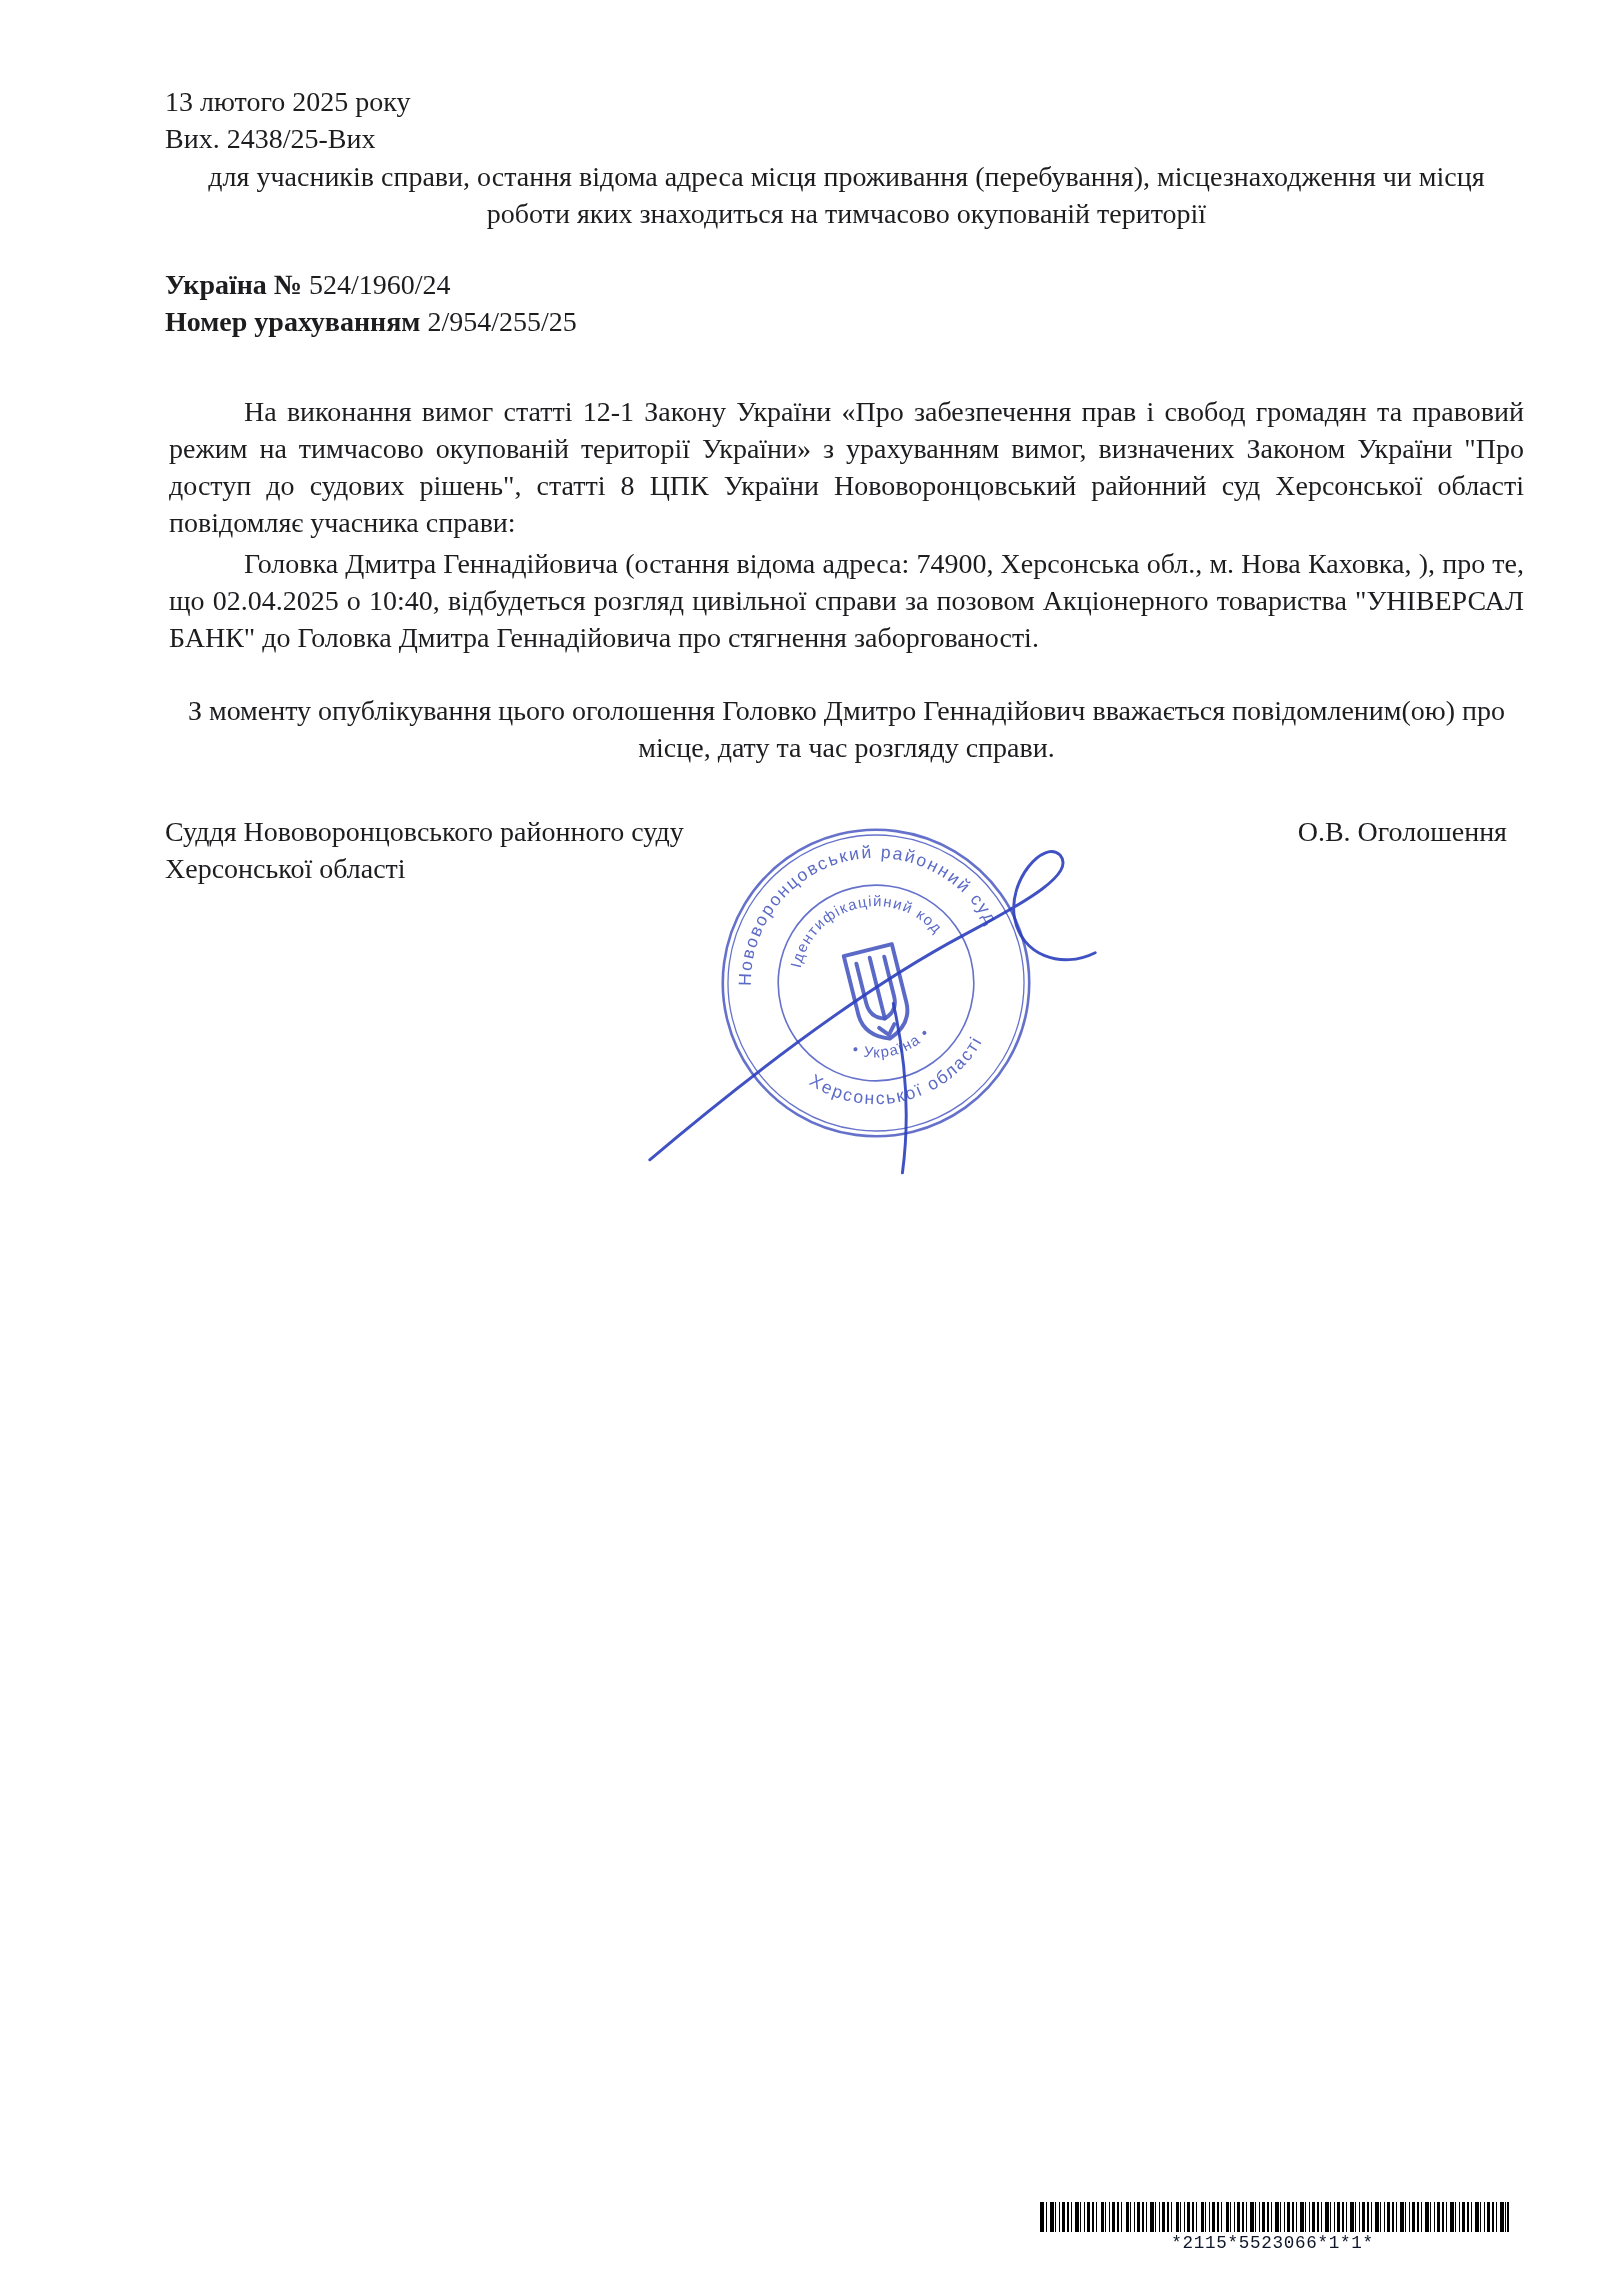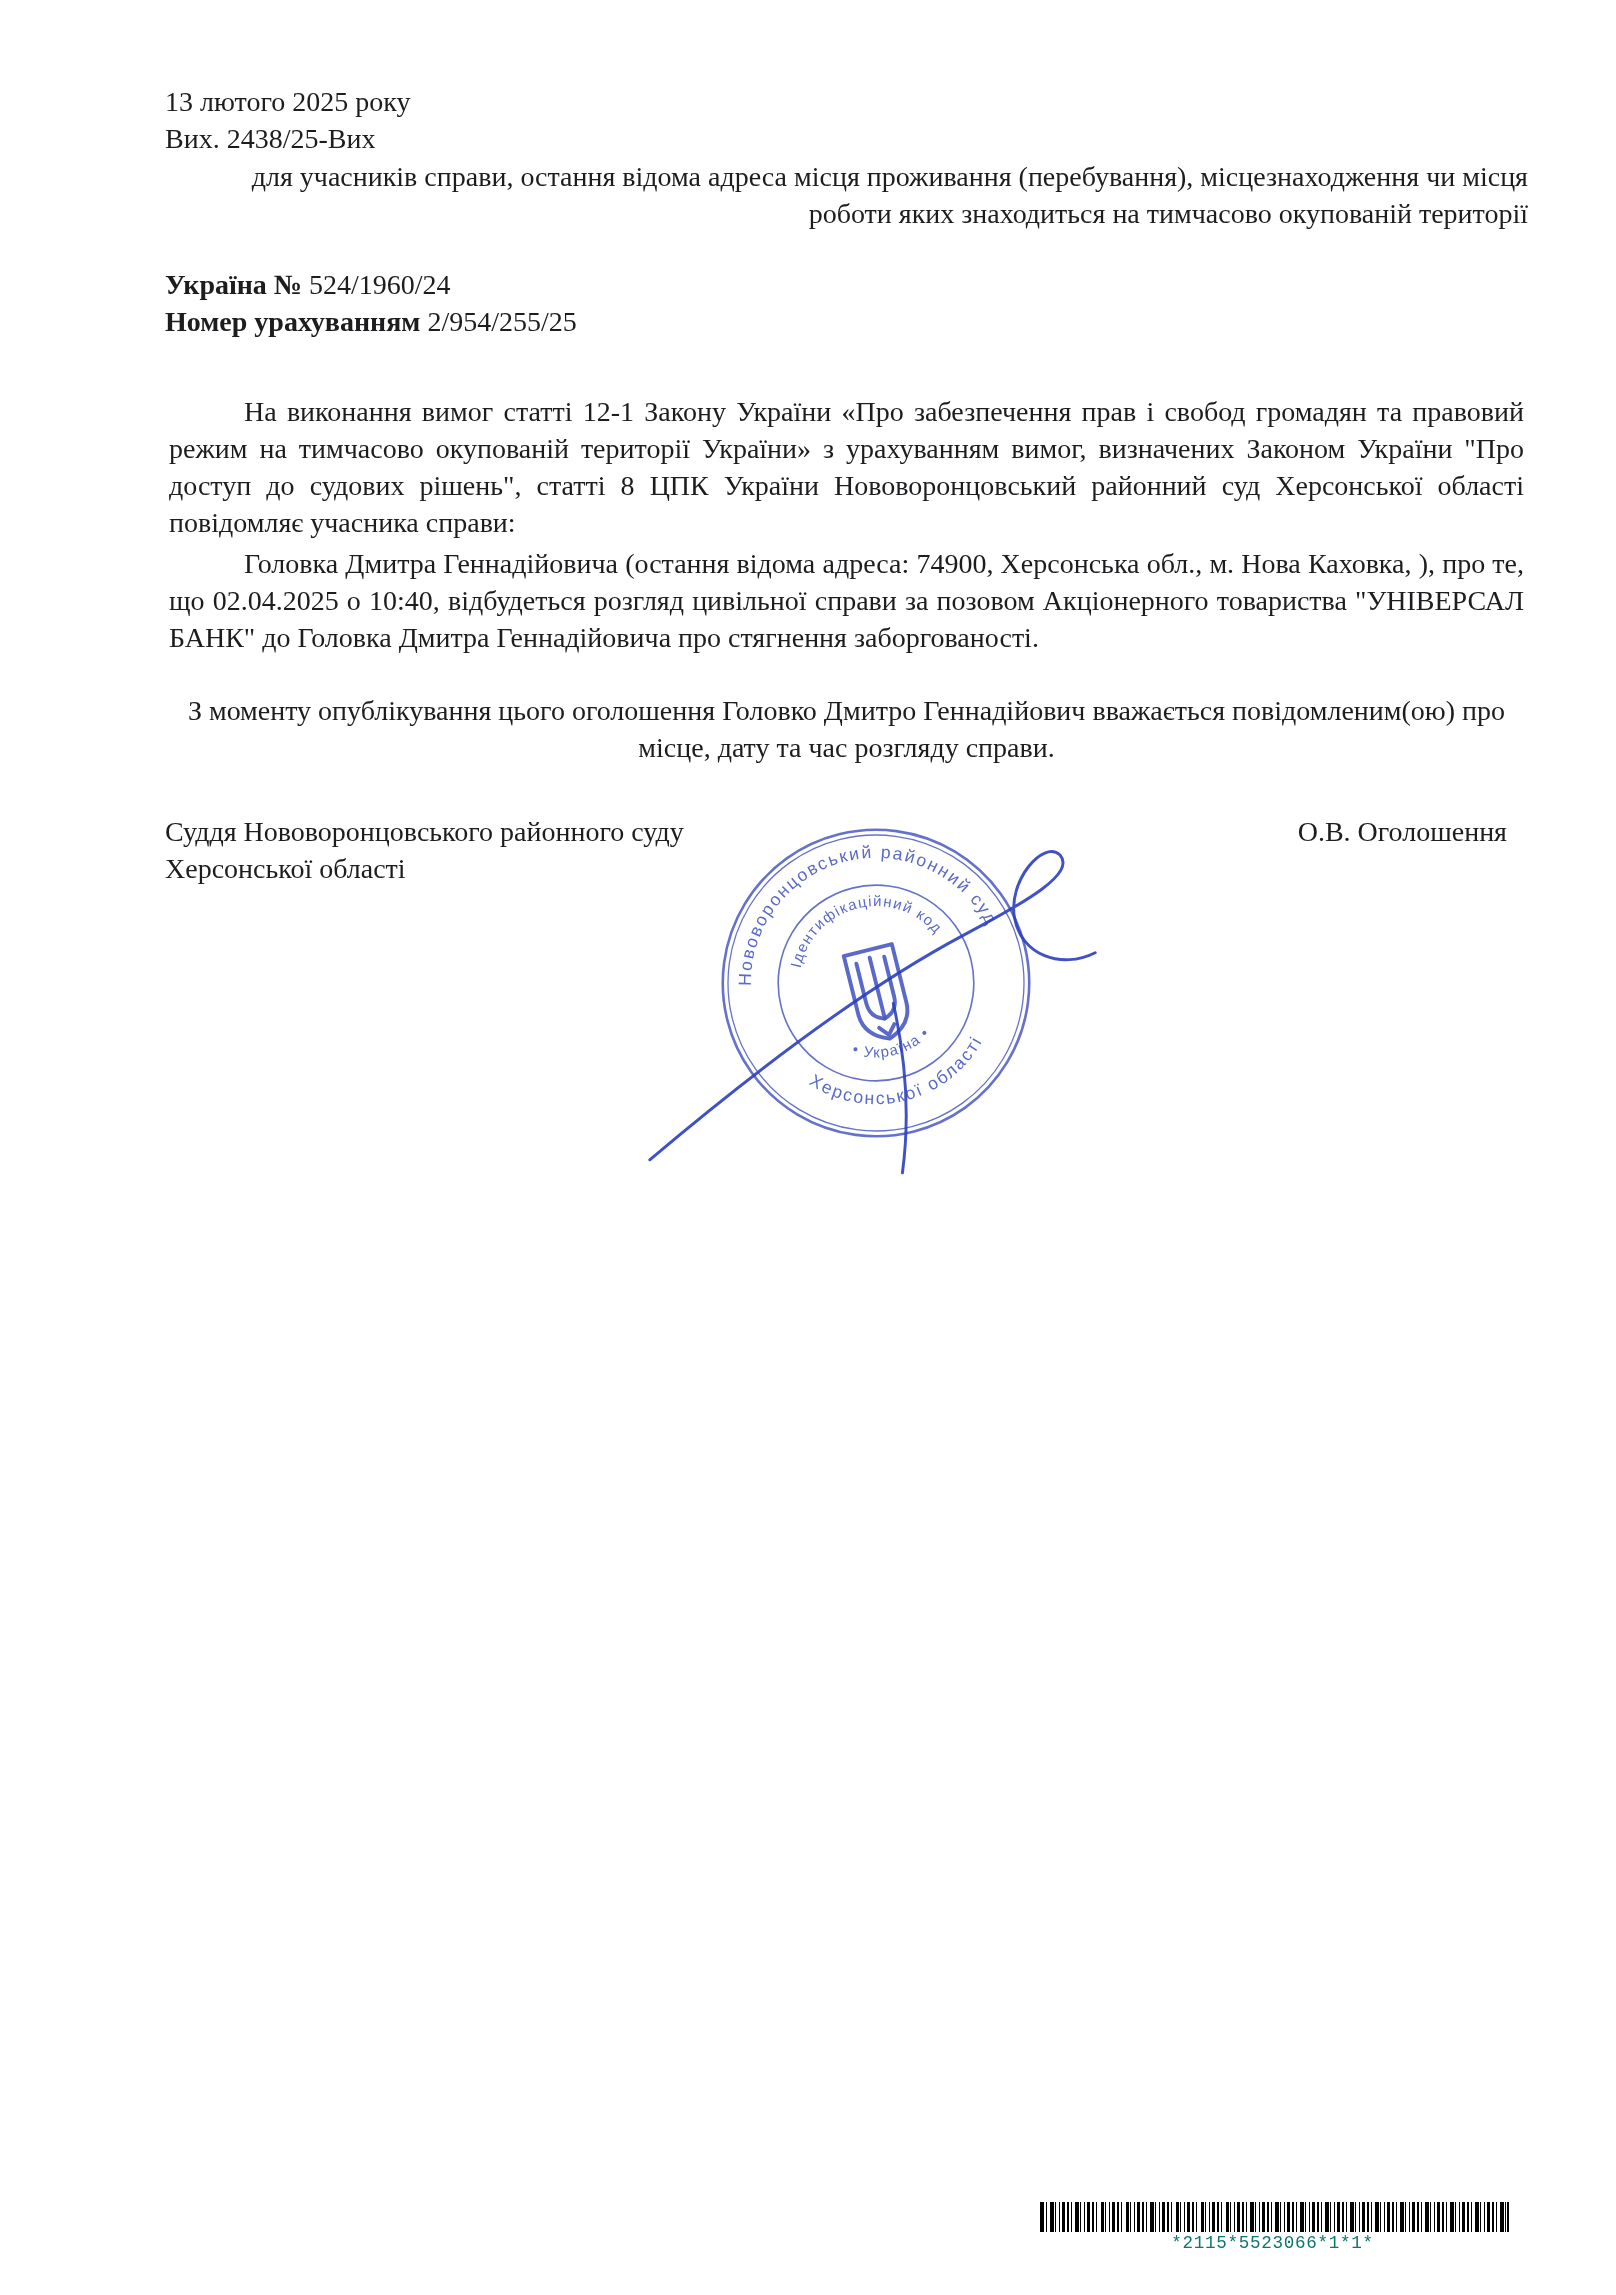--- a/index.html
+++ b/index.html
@@ -14,21 +14,21 @@
   .page{
     position:absolute;top:0;left:0;width:1617px;height:2295px;padding-left:34px;
   }
   .content{
     position:absolute;left:165px;top:83px;width:1363px;
     font-size:28px;line-height:37px;
   }
   .b{font-weight:bold;}
   .date-line,.ref-line{text-align:left;}
   .doc-title{text-align:center;font-weight:bold;margin-top:11.7px;}
-  .doc-subtitle{text-align:right;margin-top:1.3px;}
+  .doc-subtitle{text-align:center;margin-top:1.3px;}
   .case-block{margin-top:34px;}
   .para{margin:4px;text-align:justify;text-indent:75px;}
   .para-first{margin-top:53px;}
   .para-plain{margin-top:36px;text-align:center;text-indent:0;}
   .judge-block{
     margin-top:47px;
     display:flex;justify-content:space-between;align-items:flex-start;
   }
   .judge-title{max-width:782px;}
   .judge-name{white-space:nowrap;padding-right:21px;}
@@ -56,21 +56,21 @@
       #000 0 2px,#fff 2px 3.9px,
       #000 3.9px 5.2px,#fff 5.2px 8.5px,
       #000 8.5px 11.7px,#fff 11.7px 13px,
       #000 13px 13.7px,#fff 13.7px 17px,
       #000 17px 18px,#fff 18px 19.5px,
       #000 19.5px 23px,#fff 23px 25px);
     border-left:2px solid #000;border-right:2px solid #000;
   }
   .barcode-label{
     font-family:"Liberation Mono","DejaVu Sans Mono",monospace;
-    font-size:17.6px;line-height:22px;color:#0f766e;
+    font-size:17.6px;line-height:22px;color:#0f172a;
     letter-spacing:0.7px;
   }
   .stamp-text{
     font-family:"Liberation Sans","DejaVu Sans",sans-serif;
     font-size:27px;letter-spacing:3px;
   }
   .stamp-text-small{
     font-family:"Liberation Sans","DejaVu Sans",sans-serif;
     font-size:23px;letter-spacing:2px;
   }

